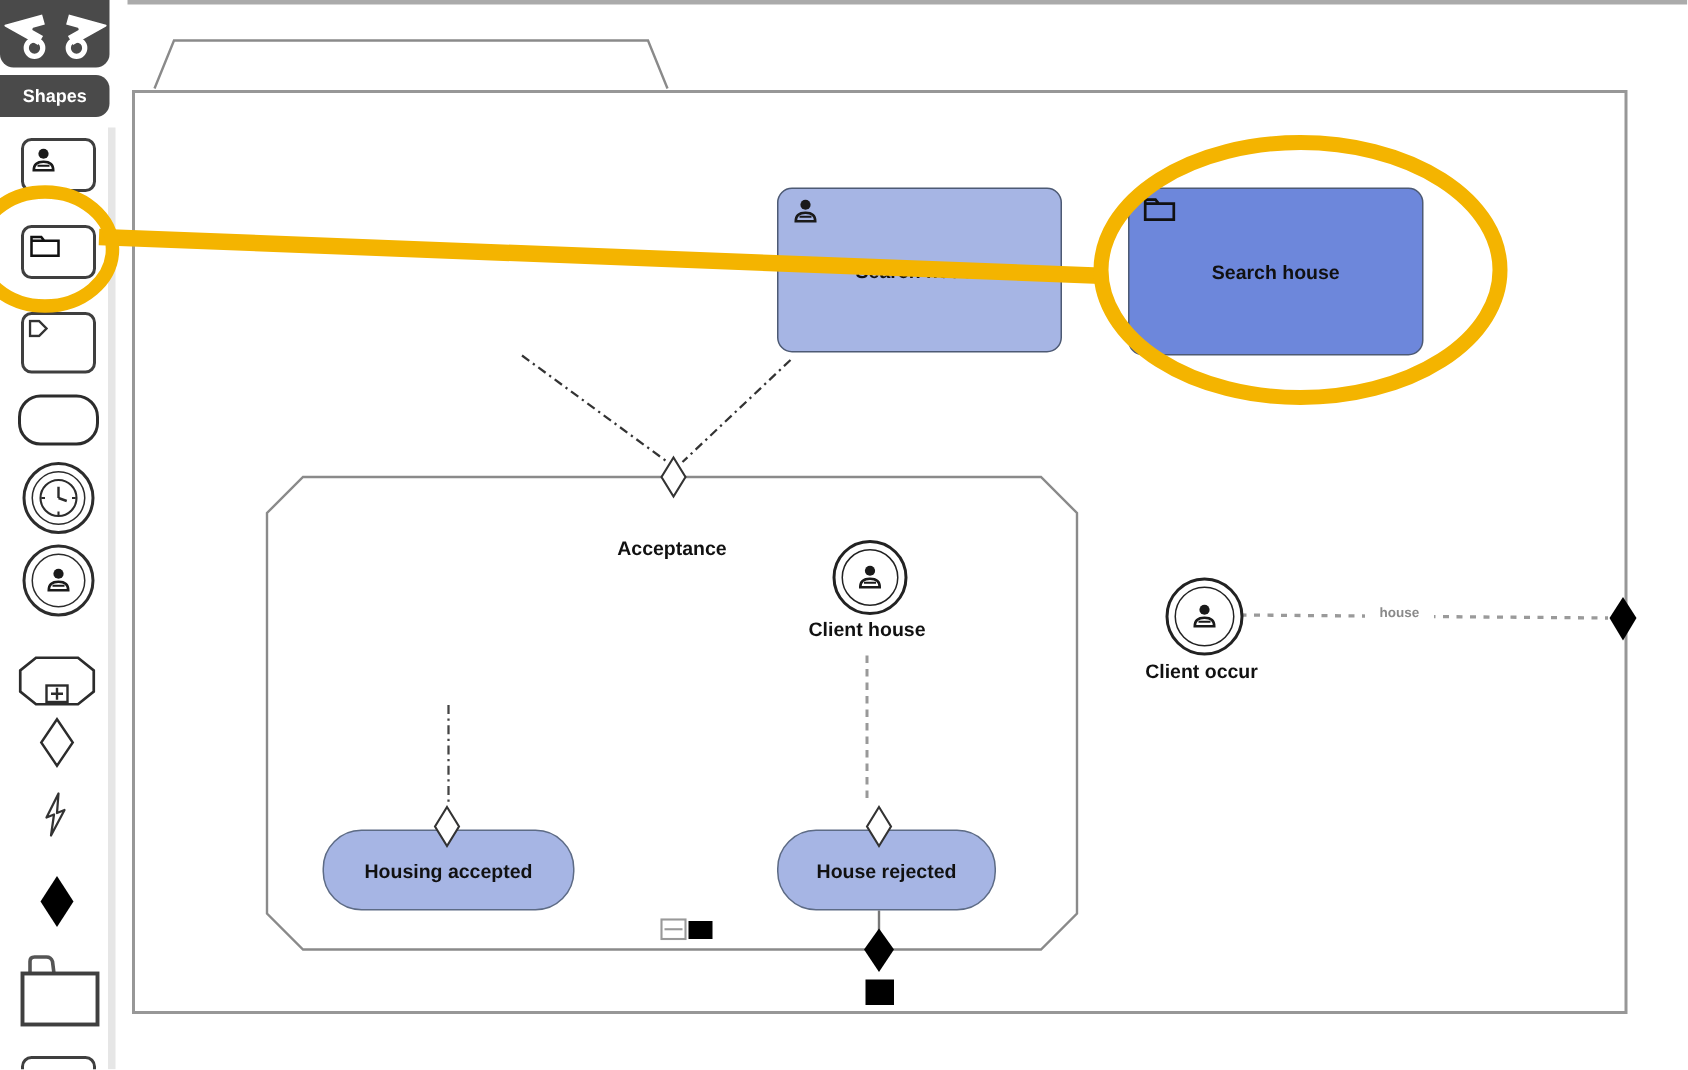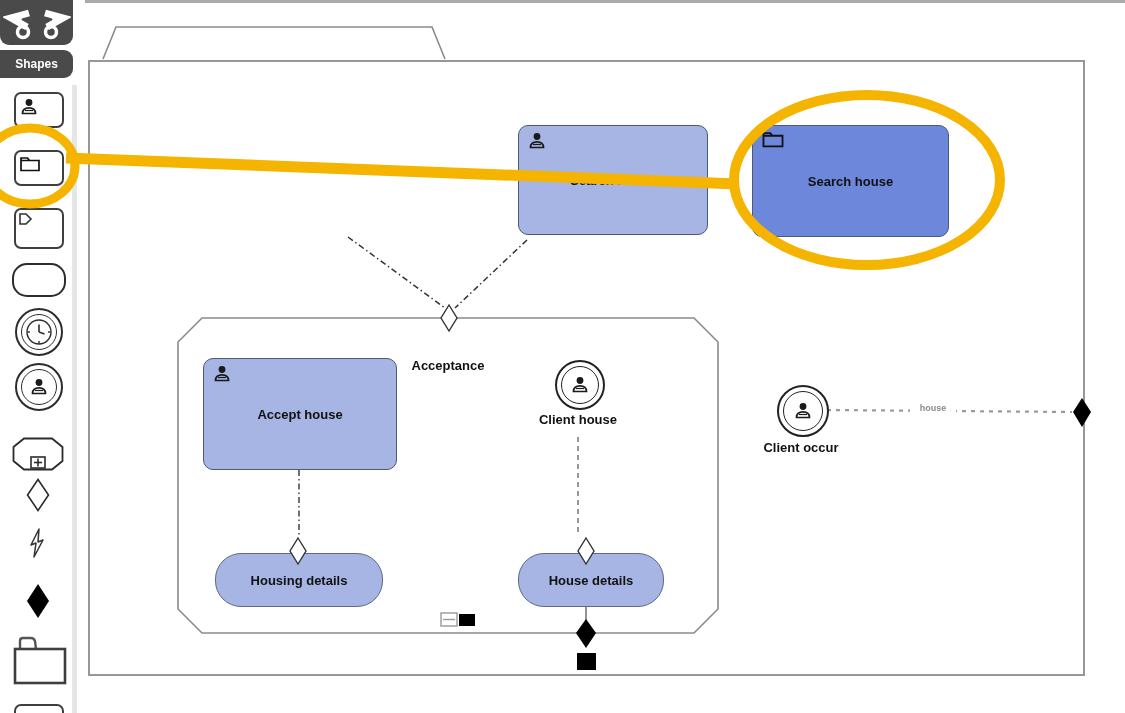--- a/index.html
+++ b/index.html
@@ -209,41 +209,35 @@
 
   <div class="task dark" style="left:752px;top:125px;width:195px;height:110px;">
     <svg class="corner-ic" width="24" height="18" viewBox="0 0 22 17">
         <use href="#sym-folder"></use>
       </svg>
     <span>Search house</span>
   </div>
 
   <div class="shape-label" style="left:378px;top:338px;width:140px;margin-top:20px;">Acceptance</div>
 
-  <div class="task" style="left:203px;top:358px;width:192px;height:110px;">
-    <svg class="corner-ic" width="20" height="20" viewBox="0 0 20 20">
-        <use href="#sym-person"></use>
-      </svg>
-    <span>Accept house</span>
-  </div>
 
   <div class="event-circle" style="left:555px;top:360px;width:46px;height:46px;">
     <div class="event-inner" style="width:36px;height:36px;">
       <svg width="20" height="20" viewBox="0 0 20 20">
           <use href="#sym-person"></use>
         </svg>
     </div>
   </div>
   <div class="shape-label" style="left:518px;top:412px;width:120px;">Client house</div>
 
   <div class="milestone" style="left:215px;top:553px;width:166px;height:52px;">
-    <span>Housing details</span>
+    <span>Housing accepted</span>
   </div>
   <div class="milestone" style="left:518px;top:553px;width:144px;height:52px;">
-    <span>House details</span>
+    <span>House rejected</span>
   </div>
 
   <div class="event-circle" style="left:777px;top:385px;width:48px;height:48px;">
     <div class="event-inner" style="width:38px;height:38px;">
       <svg width="20" height="20" viewBox="0 0 20 20">
           <use href="#sym-person"></use>
         </svg>
     </div>
   </div>
   <div class="shape-label" style="left:741px;top:440px;width:120px;">Client occur</div>

